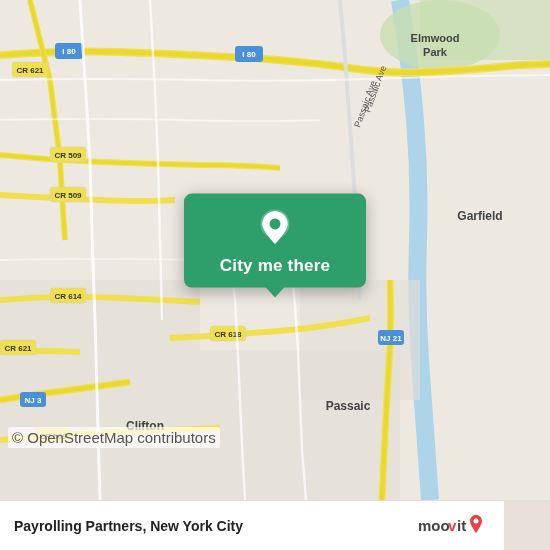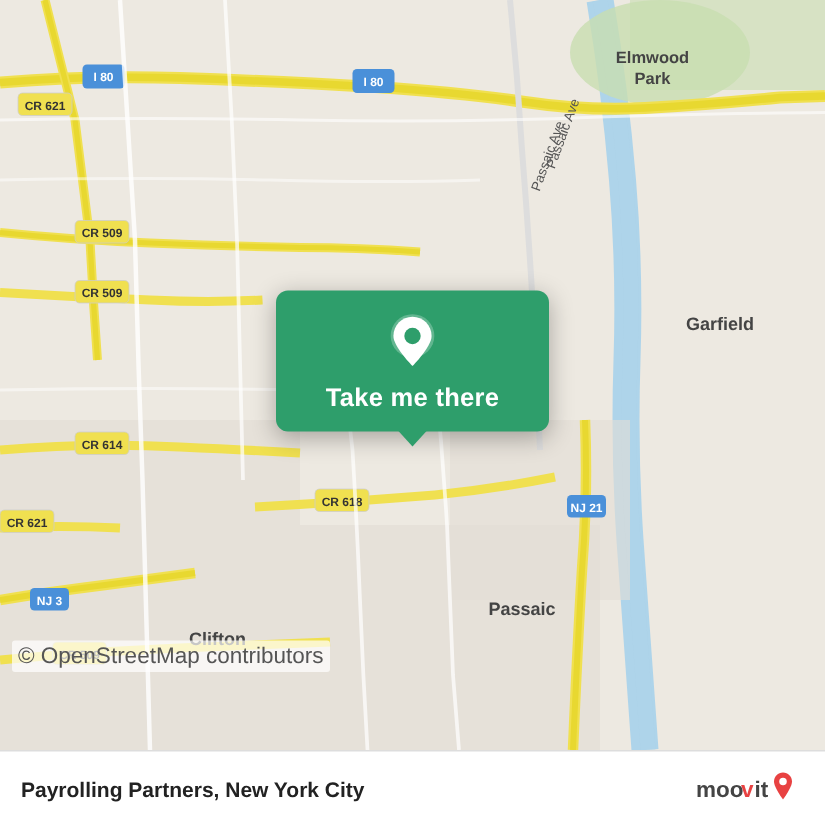--- a/index.html
+++ b/index.html
@@ -23,21 +23,21 @@
 
     
     .map-svg {
       position: absolute;
       top: 0; left: 0;
       width: 100%; height: 100%;
     }
 
     
     .info-bar {
-      width: 550px;
+      width: 504px;
       height: 50px;
       background: #ffffff;
       display: flex;
       align-items: center;
       padding: 0 14px;
       border-top: 1px solid #ddd;
       gap: 8px;
     }
 
     .moovit-logo {
@@ -193,21 +193,21 @@
     <text x="368" y="105" text-anchor="middle" fill="#555" font-size="9" transform="rotate(-70, 368, 105)">Passaic Ave</text>
     <text x="378" y="90" text-anchor="middle" fill="#555" font-size="9" transform="rotate(-70, 378, 90)">Passaic Ave</text>
   </svg>
 
   <div class="popup-card">
     <svg class="popup-pin-icon" viewBox="0 0 40 44" xmlns="http://www.w3.org/2000/svg">
       <circle cx="20" cy="18" r="16" fill="white" opacity="0.25"></circle>
       <path d="M20 4 C12.268 4 6 10.268 6 18 C6 26 20 40 20 40 C20 40 34 26 34 18 C34 10.268 27.732 4 20 4 Z" fill="white"></path>
       <circle cx="20" cy="18" r="6" fill="#2e9e6b"></circle>
     </svg>
-    <span class="popup-label">Take me there</span>
+    <span class="popup-label">City me there</span>
   </div>
 
   <div class="osm-credit">
     <span>© OpenStreetMap contributors</span>
   </div>
 </div>
 
 <div class="info-bar">
   <span class="info-title">Payrolling Partners, New York City</span>
   <div class="moovit-logo">

